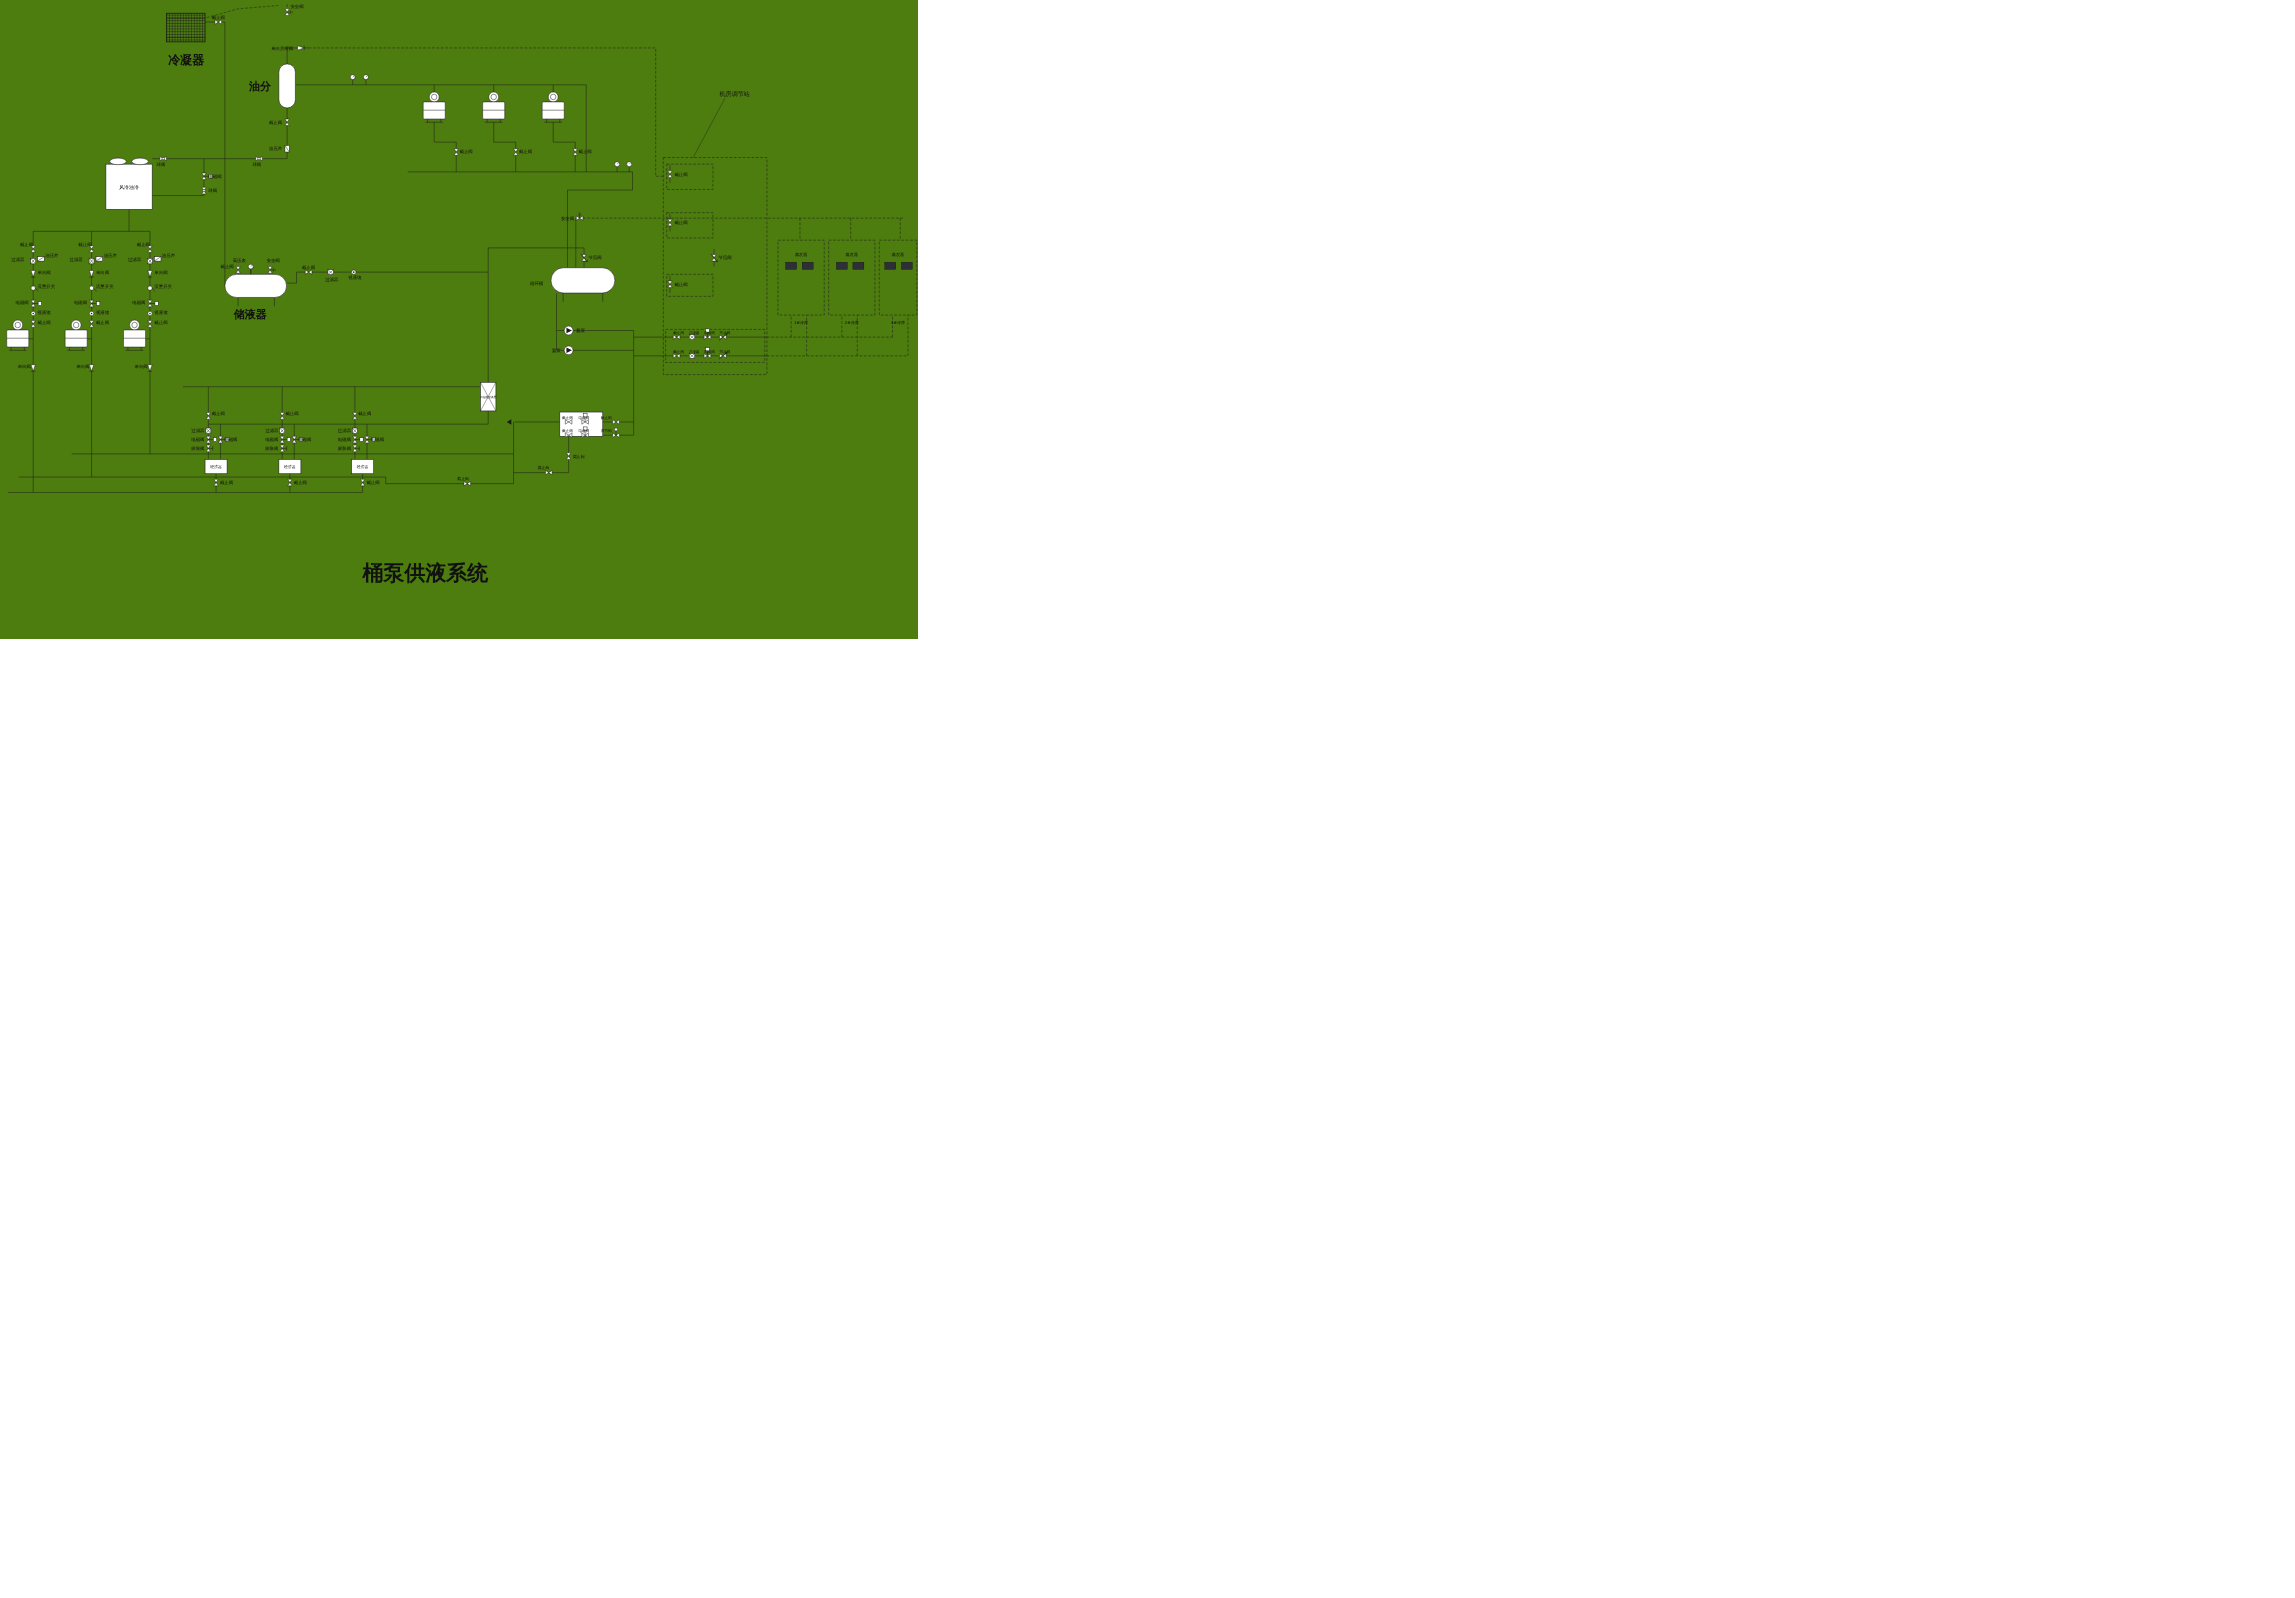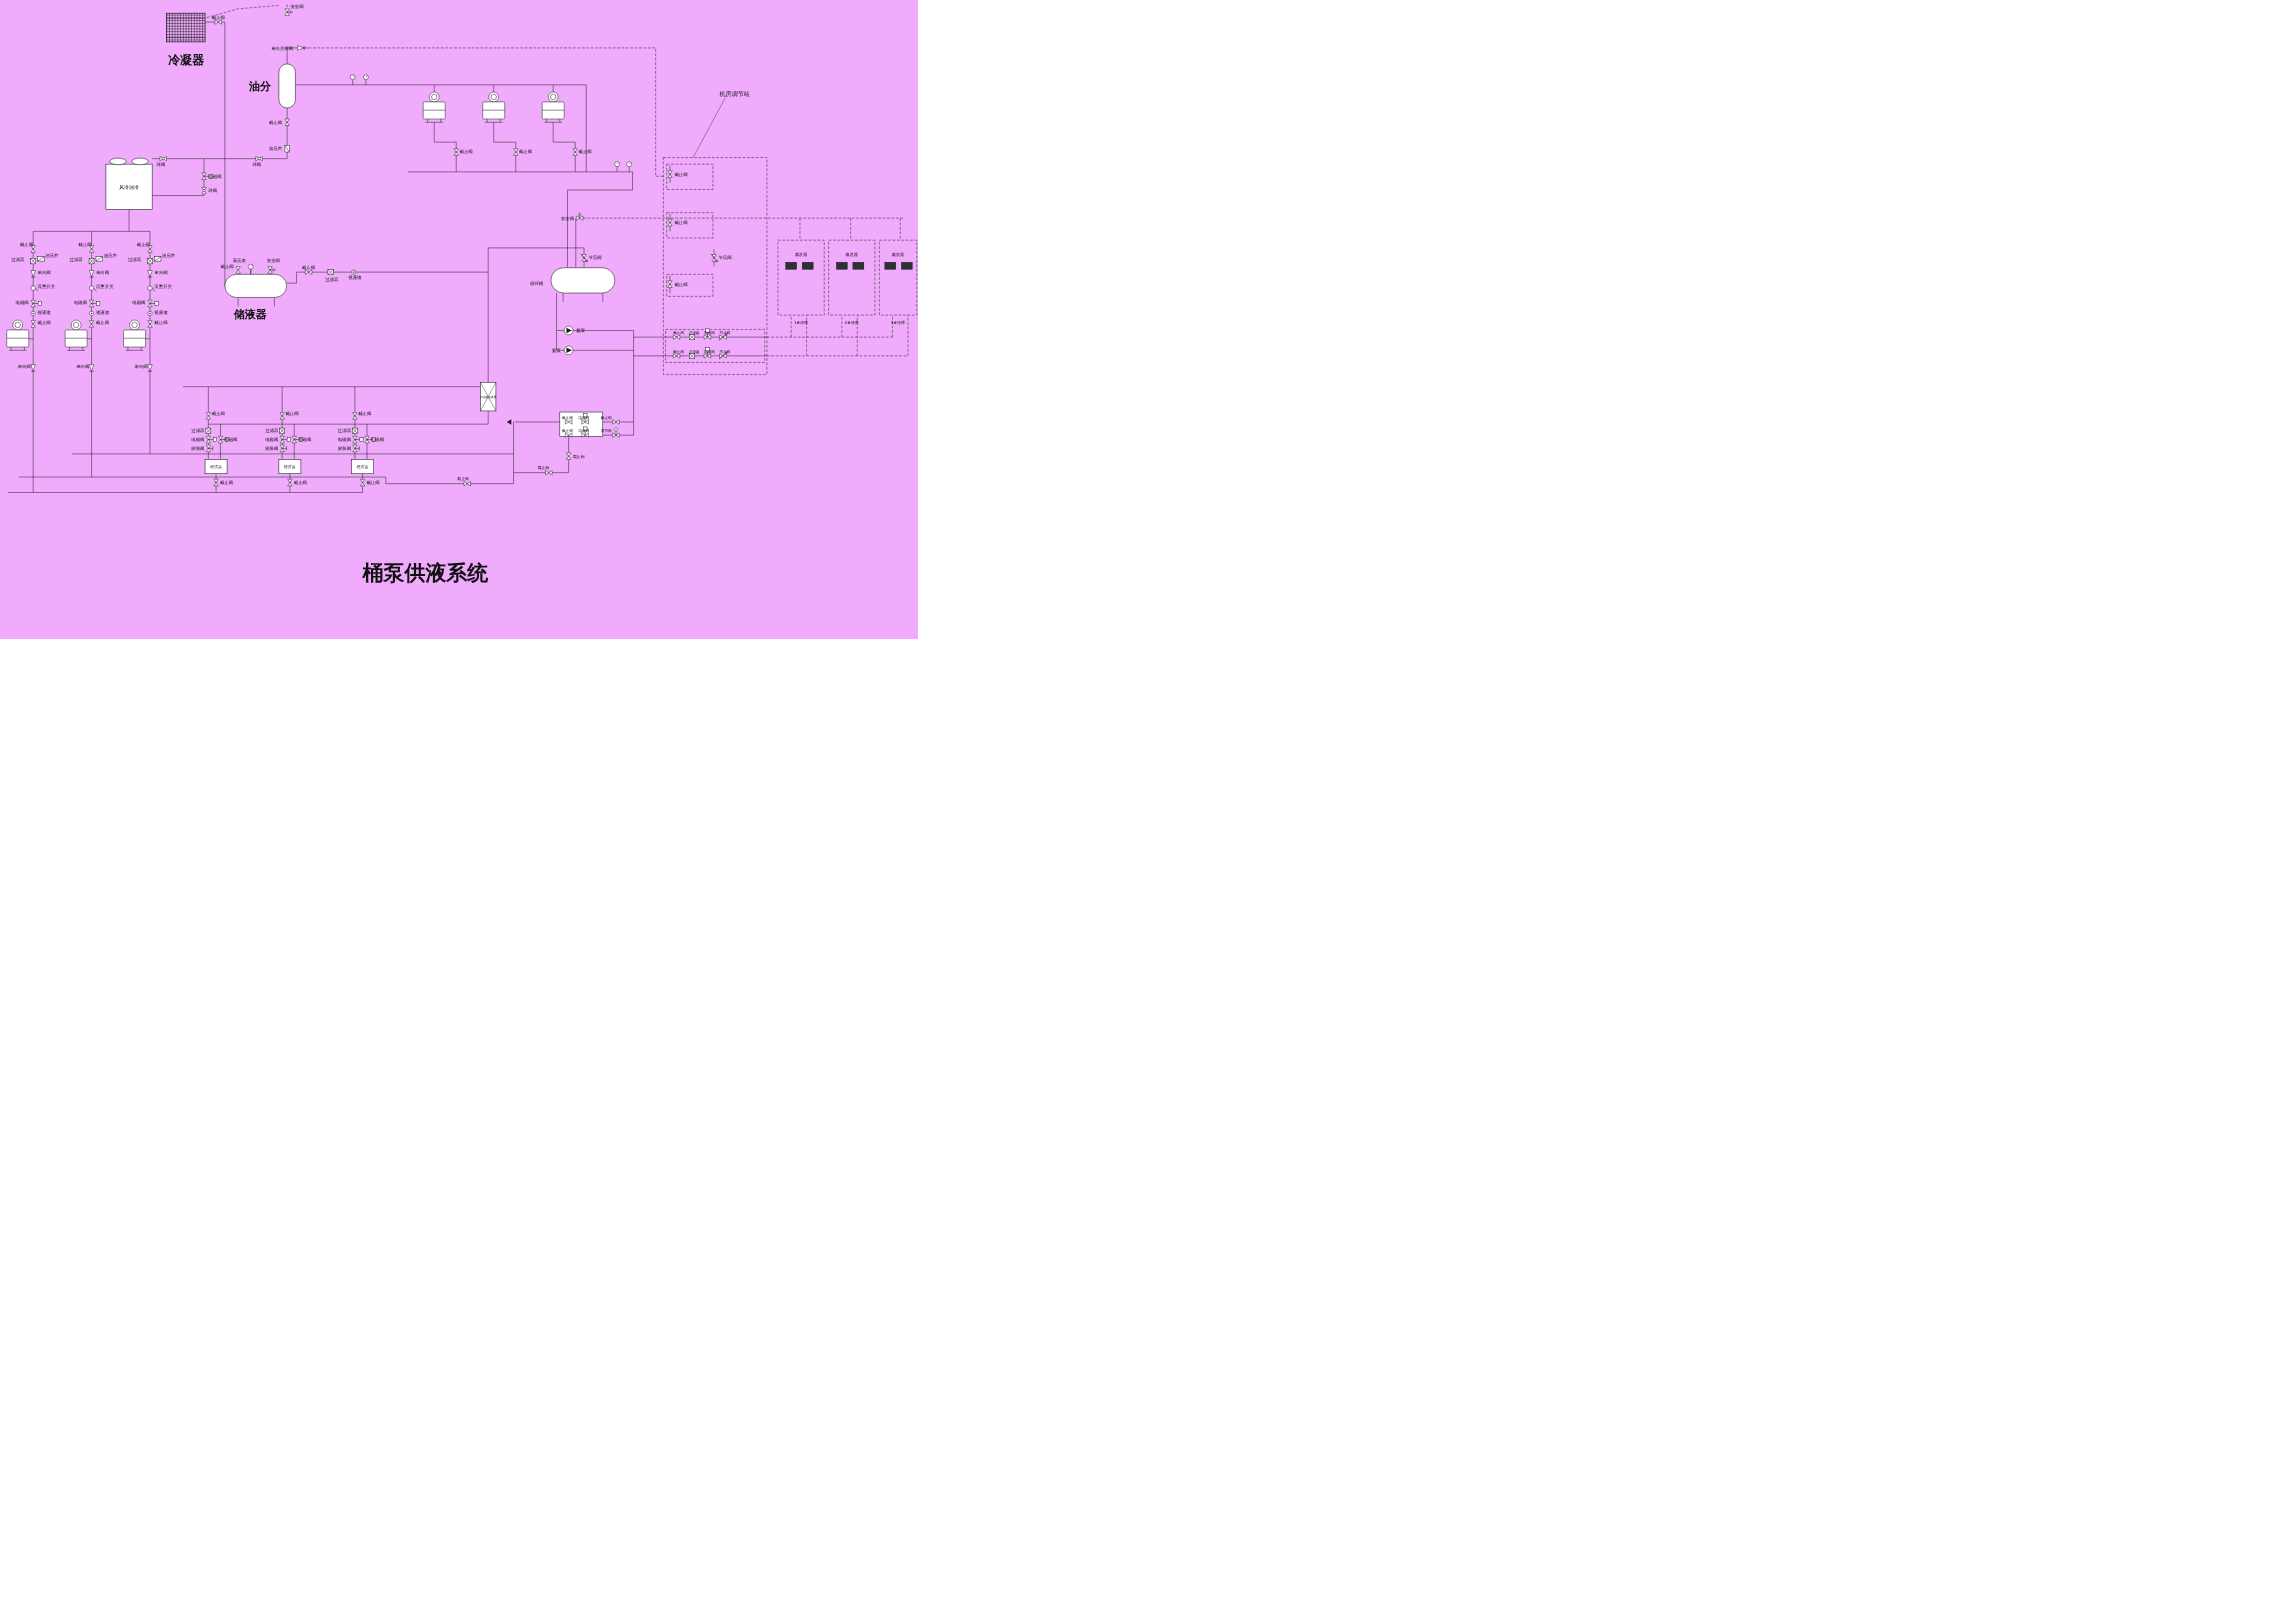--- a/index.html
+++ b/index.html
@@ -1,16 +1,16 @@
 <!DOCTYPE html>
 <html style="font-size:8.8px"><head>
 <meta charset="utf-8">
 <style>
   html,body{margin:0;padding:0;background:#fff;}
-  .canvas{position:relative;width:918px;height:639px;background:#f0abfc;overflow:hidden;}
+  .canvas{position:relative;width:918px;height:639px;background:#4d7c0f;overflow:hidden;}
   svg{display:block;color:#1a1a1a;}
   svg text{font-family:"DejaVu Sans",sans-serif;fill:#111;}
   .p{stroke:#1a1a1a;stroke-width:0.9;fill:none;}
   .pt{stroke:#1a1a1a;stroke-width:0.7;fill:none;}
   .d{stroke:#1a1a1a;stroke-width:0.9;fill:none;stroke-dasharray:5 3;}
   .dr{stroke:#1a1a1a;stroke-width:0.9;fill:none;stroke-dasharray:5 3;}
   .eq{stroke:#1a1a1a;stroke-width:1;fill:#fff;}
   .fan{fill:#2f2f38;stroke:#111;stroke-width:0.6;}
   use{stroke:#1a1a1a;stroke-width:0.9;}
   .big{font-weight:bold;}

